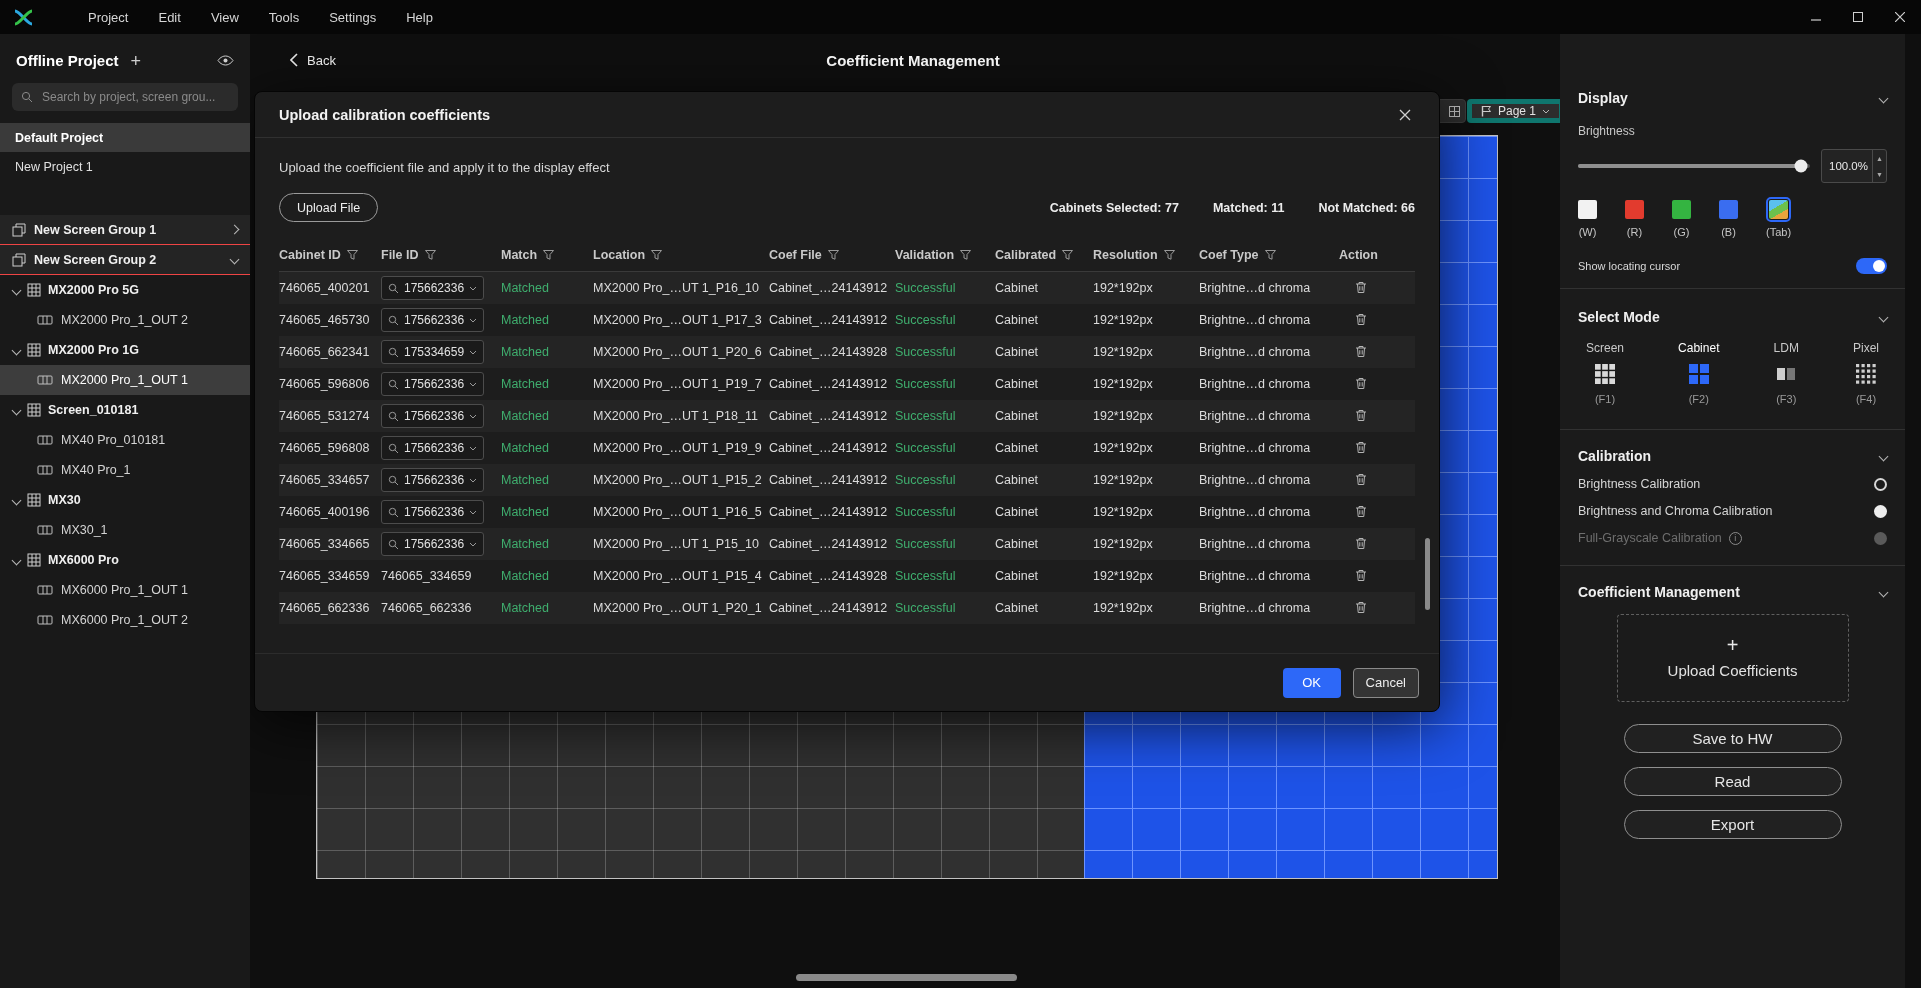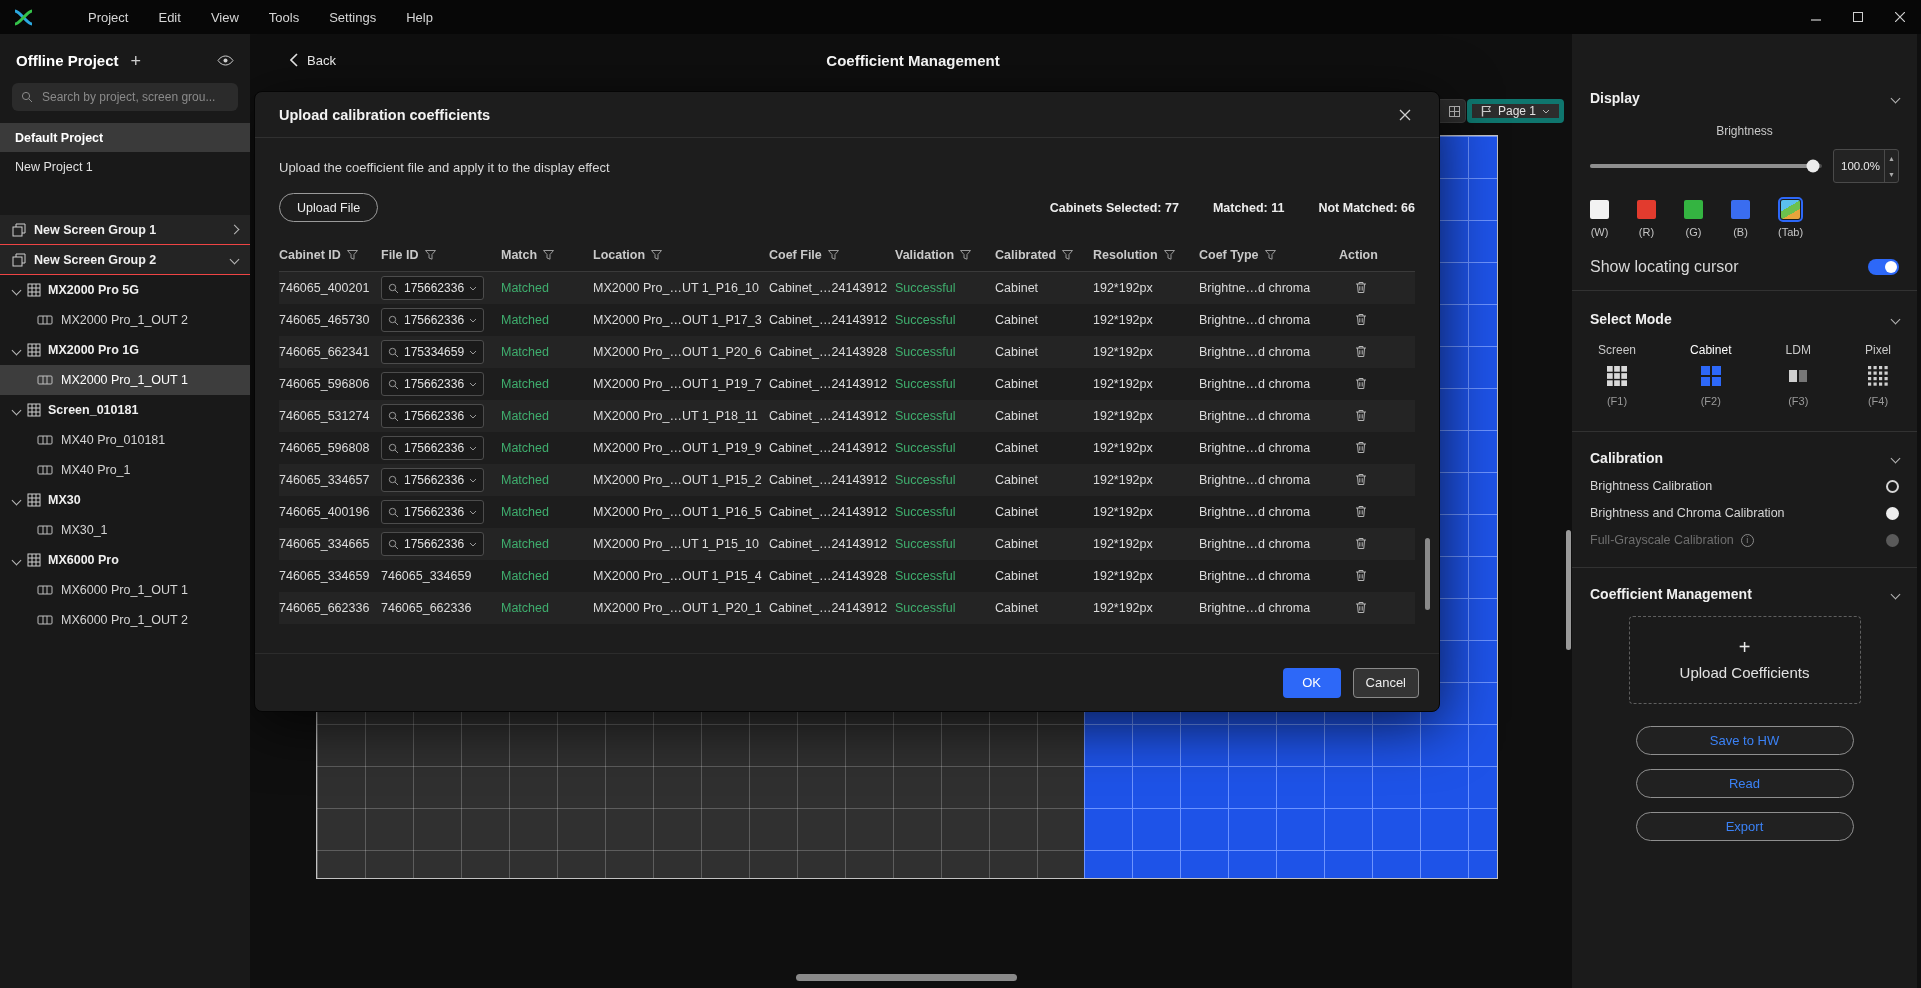--- a/index.html
+++ b/index.html
@@ -77,21 +77,21 @@
   .td { padding-right:8px; white-space:nowrap; overflow:hidden; }
   .green { color:var(--success); }
   .file-combo { display:inline-flex; align-items:center; gap:5px; border:1px solid #4c4c4c; border-radius:3px; height:24px; padding:0 6px; background:#1a1a1a; font-size:12px; color:#e2e2e2; }
   .trash { display:inline-flex; padding:2px; margin-left:14px; }
   .t-scroll { position:absolute; right:-15px; top:300px; width:5px; height:72px; background:#8a8a8a; border-radius:3px; }
   .modal-foot { position:absolute; bottom:0; left:0; right:0; height:58px; display:flex; align-items:center; justify-content:flex-end; gap:12px; padding:0 20px; border-top:1px solid #2c2c2c; }
   .ok-btn { min-width:58px; height:30px; background:var(--accent); border-radius:4px; color:#fff; font-size:13px; display:flex; align-items:center; justify-content:center; padding:0 14px; }
   .cancel-btn { min-width:66px; height:30px; background:#343434; border:1px solid #8a8a8a; border-radius:4px; color:#eee; font-size:13px; display:flex; align-items:center; justify-content:center; padding:0 12px; }
 
   
-  .panel { position:absolute; top:34px; right:4px; width:345px; bottom:0; background:#1b1b1b; padding:0 18px; z-index:15;text-align:center; }
+  .panel { position:absolute; top:34px; right:16px; width:345px; bottom:0; background:#1b1b1b; padding:0 18px; z-index:15; }
   .sec-head { display:flex; align-items:center; font-size:14px; font-weight:bold; color:#f0f0f0; }
   .sec-chev { margin-left:auto; width:7px; height:7px; border-right:1.5px solid #b5b5b5; border-bottom:1.5px solid #b5b5b5; transform:rotate(45deg); }
   .divider { height:1px; background:#323232; margin:14px -18px 0; }
   .h-display { margin-top:56px; }
   .bright-label { margin-top:18px; font-size:12px; color:#c9c9c9; }
   .slider-row { display:flex; align-items:center; margin-top:11px; gap:11px; }
   .slider { position:relative; flex:1; height:4px; background:#4c4c4c; border-radius:2px; }
   .slider-fill { position:absolute; left:0; top:0; bottom:0; width:96%; background:#8f8f8f; border-radius:2px; }
   .slider-thumb { position:absolute; left:96%; top:50%; transform:translate(-50%,-50%); width:13px; height:13px; border-radius:50%; background:#ececec; }
   .value-box { width:66px; height:34px; border:1px solid #4a4a4a; background:#232323; border-radius:3px; display:flex; align-items:stretch; }
@@ -101,21 +101,21 @@
   .swatches { display:flex; gap:28px; margin-top:17px; }
   .swatch-wrap { display:flex; flex-direction:column; align-items:center; gap:7px; }
   .swatch { width:19px; height:19px; border-radius:2px; }
   .swatch-wrap.k-white .swatch { background:#f2f2f2; }
   .swatch-wrap.k-red .swatch { background:var(--swatch-red); }
   .swatch-wrap.k-green .swatch { background:var(--swatch-green); }
   .swatch-wrap.k-blue .swatch { background:var(--swatch-blue); }
   .swatch-wrap.k-image .swatch { background:linear-gradient(150deg,#5bc0ee 0%,#5bc0ee 38%,#6cc14d 38%,#6cc14d 66%,#e8a43c 66%); }
   .swatch-wrap.selected .swatch { outline:2px solid var(--accent); outline-offset:1px; }
   .swatch-label { font-size:11px; color:#c5c5c5; }
-  .locating { display:flex; align-items:center; margin-top:20px; font-size:16px; color:#d8d8d8; }
+  .locating { display:flex; align-items:center; margin-top:20px; font-size:11px; color:#d8d8d8; }
   .toggle { margin-left:auto; width:31px; height:16px; border-radius:8px; background:var(--accent); position:relative; }
   .toggle::after { content:""; position:absolute; right:2px; top:2px; width:12px; height:12px; border-radius:50%; background:#fff; }
   .h-select { margin-top:20px; }
   .modes { display:flex; justify-content:space-between; margin-top:16px; padding:0 8px; }
   .mode { display:flex; flex-direction:column; align-items:center; gap:9px; }
   .mode-label { font-size:12px; color:#c9c9c9; }
   .mode.selected .mode-label { color:#fff; }
   .mode-key { font-size:11px; color:#9a9a9a; }
   .mode-icon { width:20px; height:20px; position:relative; }
   .mode-icon svg { display:none; position:absolute; left:0; top:0; }
@@ -130,21 +130,21 @@
   .cal-row.k-disabled { color:#6e6e6e; }
   .radio { margin-left:auto; width:13px; height:13px; border-radius:50%; background:#ededed; flex:none; }
   .cal-row.k-off .radio { background:transparent; border:2px solid #d6d6d6; }
   .cal-row.k-disabled .radio { background:#5a5a5a; }
   .info-icon { margin-left:7px; width:13px; height:13px; border:1px solid #8a8a8a; border-radius:50%; color:#8a8a8a; font-size:9px; display:inline-flex; align-items:center; justify-content:center; font-style:normal; }
   .div-cal { margin-top:20px; }
   .h-coef { margin-top:18px; }
   .upload-box { margin:14px auto 0; width:232px; border:1px dashed #5f5f5f; border-radius:4px; height:88px; display:flex; flex-direction:column; align-items:center; justify-content:center; gap:9px; }
   .plus-glyph { font-size:20px; color:#e8e8e8; line-height:16px; }
   .upload-box-label { font-size:15px; color:#e2e2e2; }
-  .panel-btn { margin:14px auto 0; width:218px; height:29px; border:1px solid #8f8f8f; border-radius:15px; display:flex; align-items:center; justify-content:center; font-size:13px; color:#3b82f6; background:#212121; }
+  .panel-btn { margin:14px auto 0; width:218px; height:29px; border:1px solid #8f8f8f; border-radius:15px; display:flex; align-items:center; justify-content:center; font-size:15px; color:#e5e5e5; background:#212121; }
   .panel-btn:first-of-type { margin-top:22px; }
 </style>
 </head>
 <body>
 
 <div class="app">
 
   <div class="menubar">
     <span class="logo">
       <svg width="19" height="17" viewBox="0 0 19 17">

